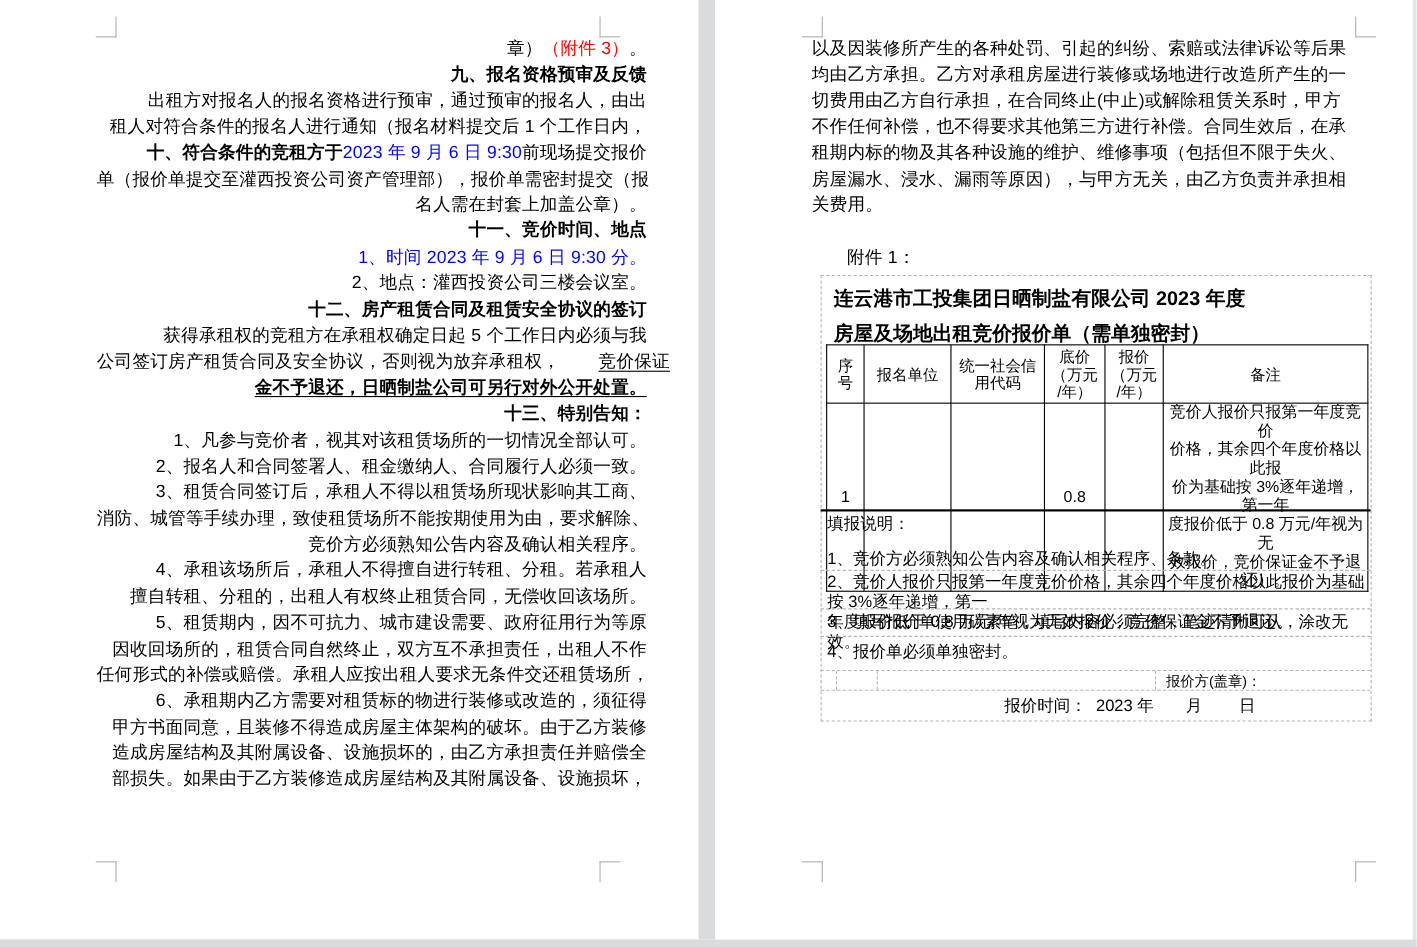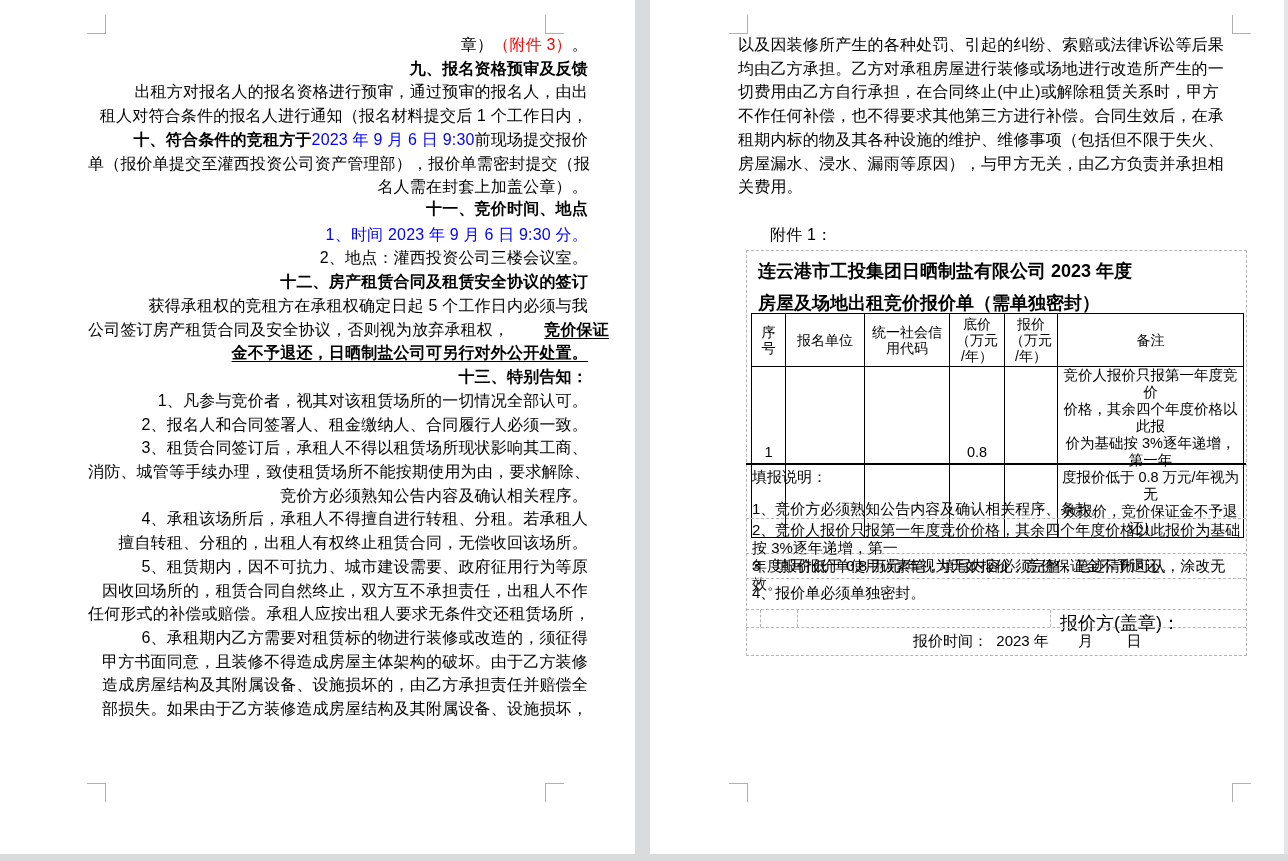--- a/index.html
+++ b/index.html
@@ -29,21 +29,21 @@
   #bid-table{left:751px;top:313px;border-collapse:collapse;table-layout:fixed;}
   #bid-table td{border:1px solid #000;font-size:14px;text-align:center;vertical-align:middle;
                 padding:0 2px;white-space:pre-line;line-height:16px;overflow:hidden;}
   #bid-table tr.hdr td{height:52px;}
   #bid-table tr.data td{height:85px;font-size:14.5px;}
   #bid-table td.remark{line-height:17px;text-align:center;padding:0 3px;}
   .sep{position:absolute;width:500px;height:0;border-top:1px dashed #b5b5b5;left:746px;}
   #notes-solid-line{position:absolute;left:746px;top:463px;width:500px;height:0;border-top:2px solid #000;}
   .note{position:absolute;left:752px;width:492px;font-size:15px;line-height:18px;white-space:pre-line;}
   .vtick{position:absolute;top:610px;height:17px;width:0;border-left:1px dashed #b5b5b5;}
-  #sig-label{position:absolute;left:1060px;top:611px;font-size:18px;white-space:pre;}
+  #sig-label{position:absolute;left:1060px;top:611px;font-size:13px;white-space:pre;}
   #date-line{position:absolute;left:913px;top:632px;font-size:15px;white-space:pre;}
 </style>
 </head>
 <body>
 
 <div id="canvas">
 
   <div class="page" id="page-left">
     <div class="text-col" id="left-lines" style="left:88px;top:33px;">
         <div class="ln"><span>章）</span><span style="color: rgb(255, 0, 0);">（附件 3）</span><span>。</span></div>
@@ -51,21 +51,21 @@
         <div class="ln" style="text-indent: 32px;"><span>出租方对报名人的报名资格进行预审，通过预审的报名人，由出</span></div>
         <div class="ln"><span>租人对符合条件的报名人进行通知（报名材料提交后 1 个工作日内，</span></div>
         <div class="ln" style="text-indent: 32px;"><span style="font-weight: bold;">十、符合条件的竞租方于</span><span style="color: rgb(0, 0, 255);">2023 年 9 月 6 日 9:30</span><span>前现场提交报价</span></div>
         <div class="ln"><span>单（报价单提交至灌西投资公司资产管理部），报价单需密封提交（报</span></div>
         <div class="ln"><span>名人需在封套上加盖公章）。</span></div>
         <div class="ln" style="text-indent: 32px; font-family: Liberation Mono, monospace;"><span style="font-weight: bold;">十一、竞价时间、地点</span></div>
         <div class="ln" style="text-indent: 32px;"><span style="color: rgb(0, 0, 255);">1、时间 2023 年 9 月 6 日 9:30 分。</span></div>
         <div class="ln" style="text-indent: 32px;"><span>2、地点：灌西投资公司三楼会议室。</span></div>
         <div class="ln" style="text-indent: 32px;"><span style="font-weight: bold;">十二、房产租赁合同及租赁安全协议的签订</span></div>
         <div class="ln" style="text-indent: 32px;"><span>获得承租权的竞租方在承租权确定日起 5 个工作日内必须与我</span></div>
-        <div class="ln"><span>公司签订房产租赁合同及安全协议，否则视为放弃承租权，</span><span class="u" style="font-weight: bold; margin-left: 35px;">竞价保证</span></div>
+        <div class="ln"><span>公司签订房产租赁合同及安全协议，否则视为放弃承租权，</span><span class="u" style="font-weight: normal; margin-left: 35px;">竞价保证</span></div>
         <div class="ln"><span class="u" style="font-weight: bold;">金不予退还，日晒制盐公司可另行对外公开处置。</span></div>
         <div class="ln" style="text-indent: 32px;"><span style="font-weight: bold;">十三、特别告知：</span></div>
         <div class="ln" style="text-indent: 32px;"><span>1、凡参与竞价者，视其对该租赁场所的一切情况全部认可。</span></div>
         <div class="ln" style="text-indent: 32px;"><span>2、报名人和合同签署人、租金缴纳人、合同履行人必须一致。</span></div>
         <div class="ln" style="text-indent: 32px;"><span>3、租赁合同签订后，承租人不得以租赁场所现状影响其工商、</span></div>
         <div class="ln"><span>消防、城管等手续办理，致使租赁场所不能按期使用为由，要求解除、</span></div>
         <div class="ln"><span>竞价方必须熟知公告内容及确认相关程序。</span></div>
         <div class="ln" style="text-indent: 32px;"><span>4、承租该场所后，承租人不得擅自进行转租、分租。若承租人</span></div>
         <div class="ln"><span>擅自转租、分租的，出租人有权终止租赁合同，无偿收回该场所。</span></div>
         <div class="ln" style="text-indent: 32px;"><span>5、租赁期内，因不可抗力、城市建设需要、政府征用行为等原</span></div>

